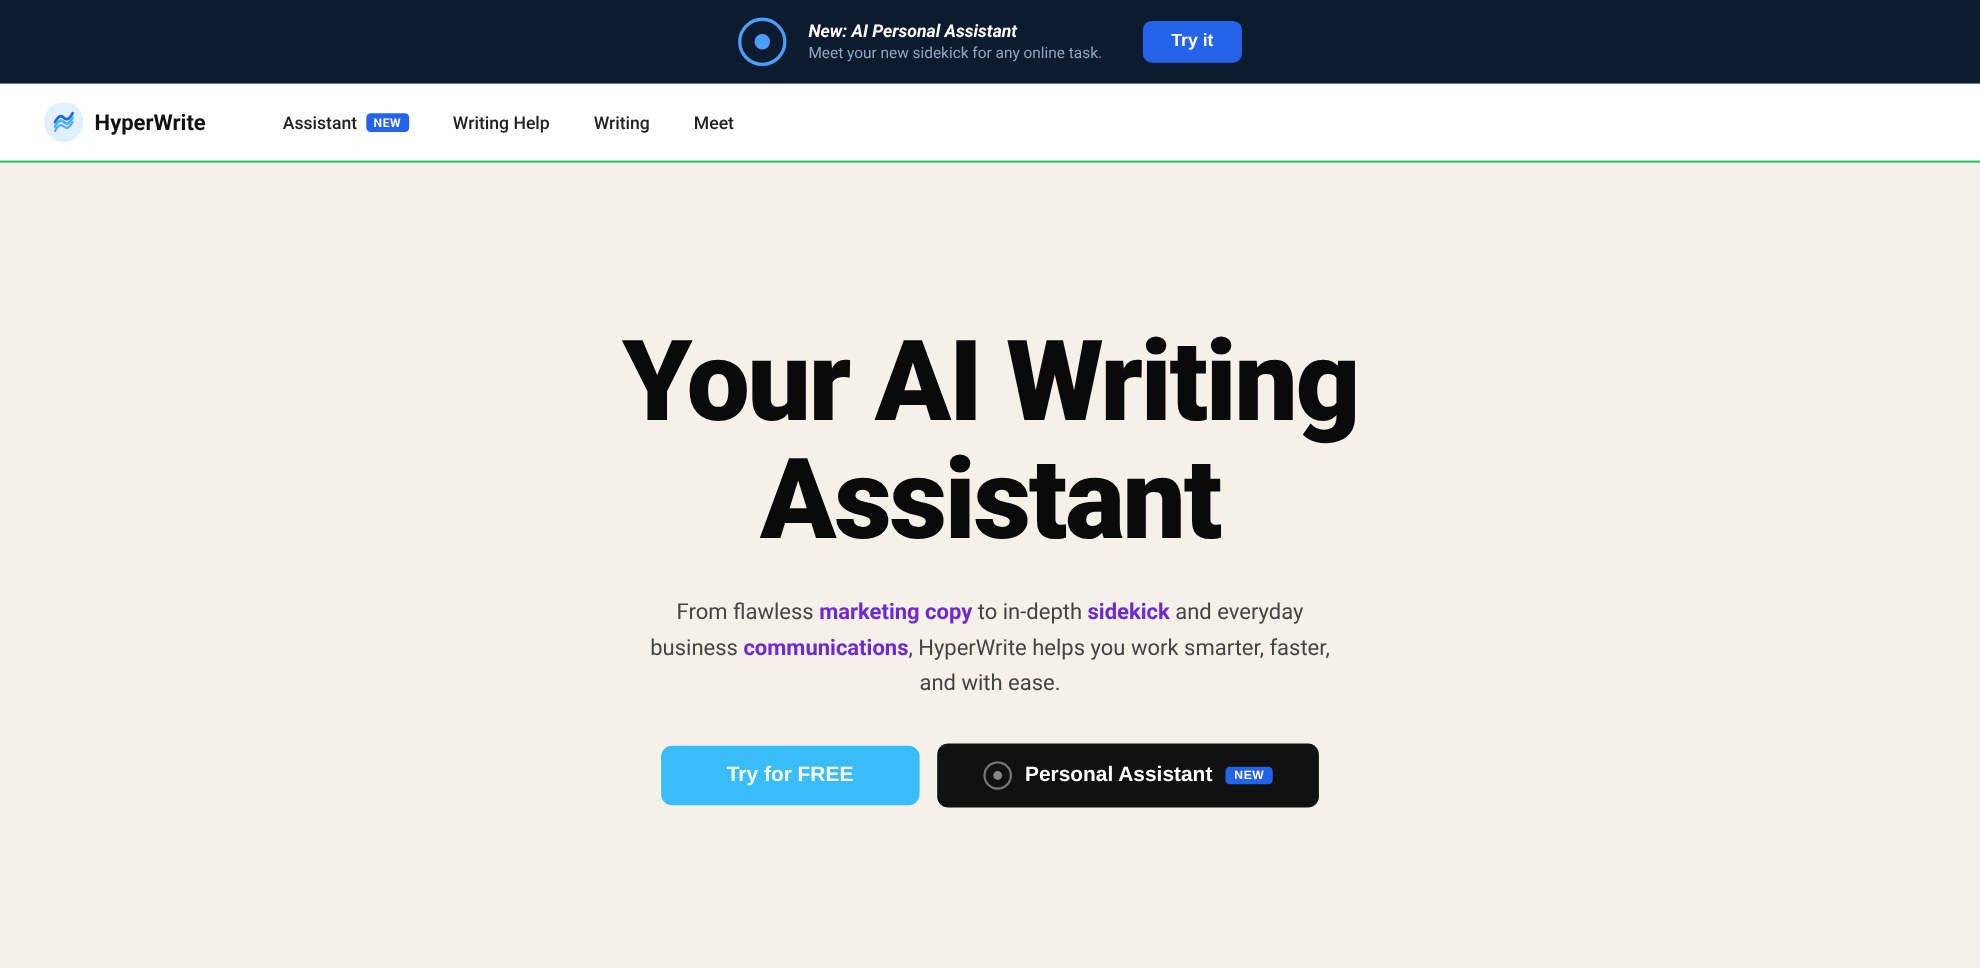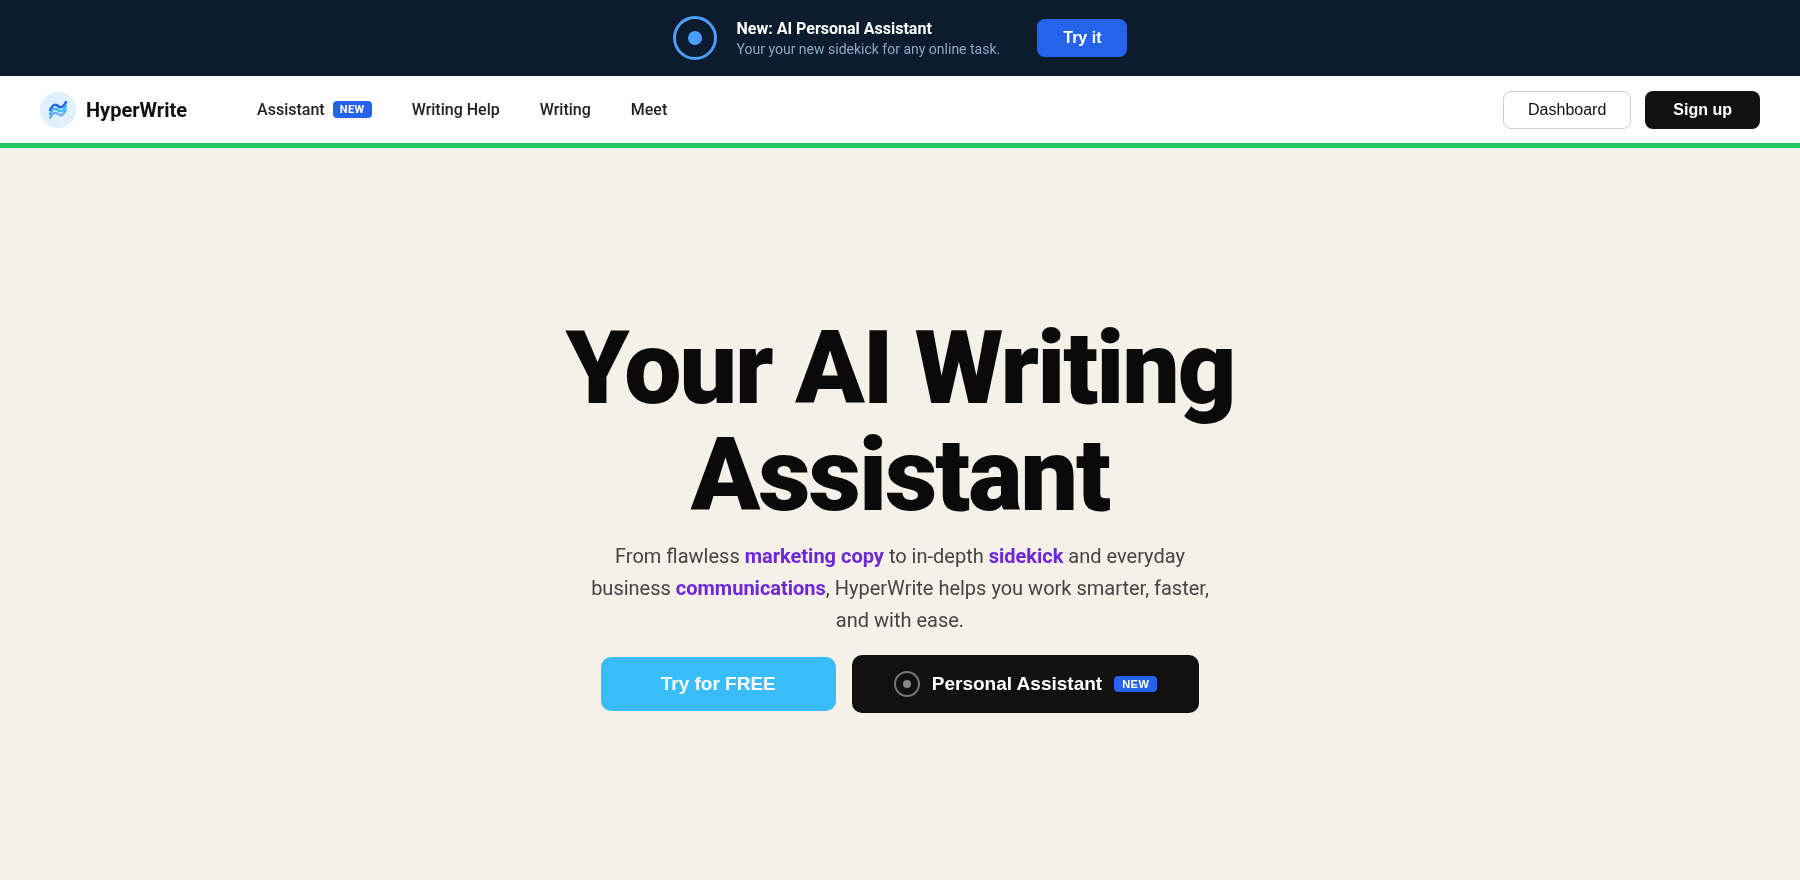--- a/index.html
+++ b/index.html
@@ -50,20 +50,21 @@
     .banner-text-group {
       display: flex;
       flex-direction: column;
       gap: 3px;
     }
 
     .banner-title {
       color: #ffffff;
       font-size: 16px;
       font-weight: 700;
+      font-style: italic;
     }
 
     .banner-subtitle {
       color: #8fa8c4;
       font-size: 14px;
       font-weight: 400;
     }
 
     .banner-cta {
       background: #2563eb;
@@ -75,21 +76,21 @@
       font-weight: 600;
       cursor: pointer;
       margin-left: 17px;
     }
 
     
     .navbar {
       width: 100%;
       height: 72px;
       background: #ffffff;
-      border-bottom: 5px solid #22c55e;
+      border-bottom: 2px solid #22c55e;
       display: flex;
       align-items: center;
       padding: 0 40px;
       gap: 0;
     }
 
     .logo-group {
       display: flex;
       align-items: center;
       gap: 10px;
@@ -169,21 +170,21 @@
     .hero {
       width: 100%;
       height: calc(880px - 76px - 72px);
       background: #f5f0e8;
       display: flex;
       flex-direction: column;
       align-items: center;
       justify-content: center;
       text-align: center;
       padding: 0 40px;
-      gap: 11px;
+      gap: 32px;
     }
 
     .hero-title {
       font-size: 102px;
       font-weight: 900;
       color: #0a0a0a;
       line-height: 1.05;
       letter-spacing: -2px;
       max-width: 900px;
     }
@@ -264,21 +265,21 @@
   </style>
 </head>
 <body>
 
 <div class="top-banner">
   <div class="banner-icon">
     <div class="banner-icon-inner"></div>
   </div>
   <div class="banner-text-group">
     <span class="banner-title">New: AI Personal Assistant</span>
-    <span class="banner-subtitle">Your your new sidekick for any online task.</span>
+    <span class="banner-subtitle">Meet your new sidekick for any online task.</span>
   </div>
   <button class="banner-cta">Try it</button>
 </div>
 
 <nav class="navbar">
   <div class="logo-group">
     <svg class="logo-icon" viewBox="0 0 36 36" fill="none" xmlns="http://www.w3.org/2000/svg">
       <circle cx="18" cy="18" r="18" fill="#e0f0ff"></circle>
       <path d="M10 18 Q14 10 18 14 Q22 18 26 10" stroke="#2563eb" stroke-width="2.5" fill="none" stroke-linecap="round"></path>
       <path d="M10 22 Q14 14 18 18 Q22 22 26 14" stroke="#38bdf8" stroke-width="2.5" fill="none" stroke-linecap="round"></path>
@@ -290,24 +291,20 @@
   <div class="nav-links">
     <a class="nav-item">
       <span>Assistant</span>
       <span class="new-badge">NEW</span>
     </a>
     <a class="nav-item">Writing Help</a>
     <a class="nav-item">Writing</a>
     <a class="nav-item">Meet</a>
   </div>
 
-  <div class="nav-right">
-    <button class="dashboard-btn">Dashboard</button>
-    <button class="signup-btn">Sign up</button>
-  </div>
 </nav>
 
 <section class="hero">
   <h1 class="hero-title">
     <span>Your AI Writing</span><br>
     <span>Assistant</span>
   </h1>
   <p class="hero-subtitle">
     From flawless <strong>marketing copy</strong> to in-depth <strong>sidekick</strong> and everyday business <strong>communications</strong>, HyperWrite helps you work smarter, faster, and with ease.
   </p>

